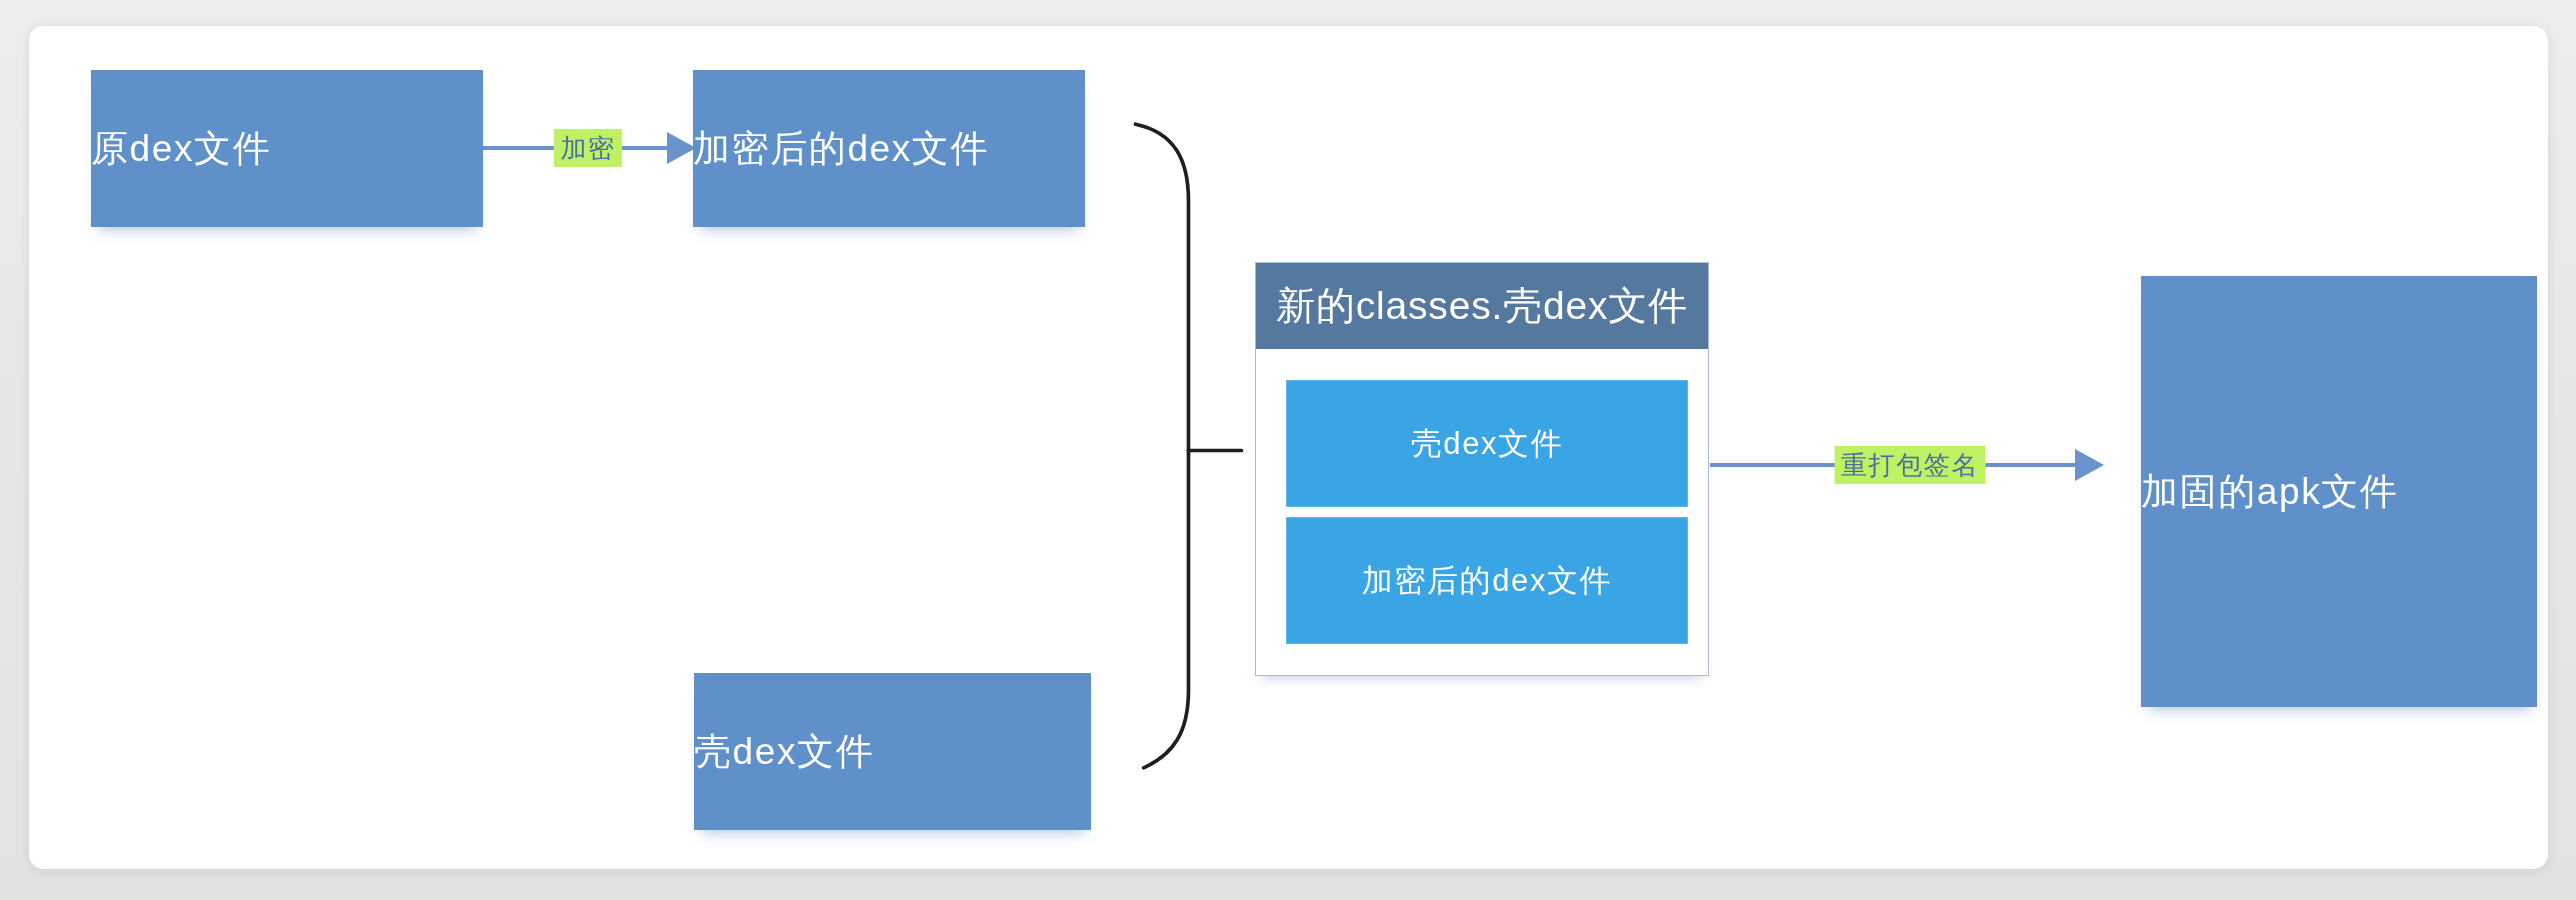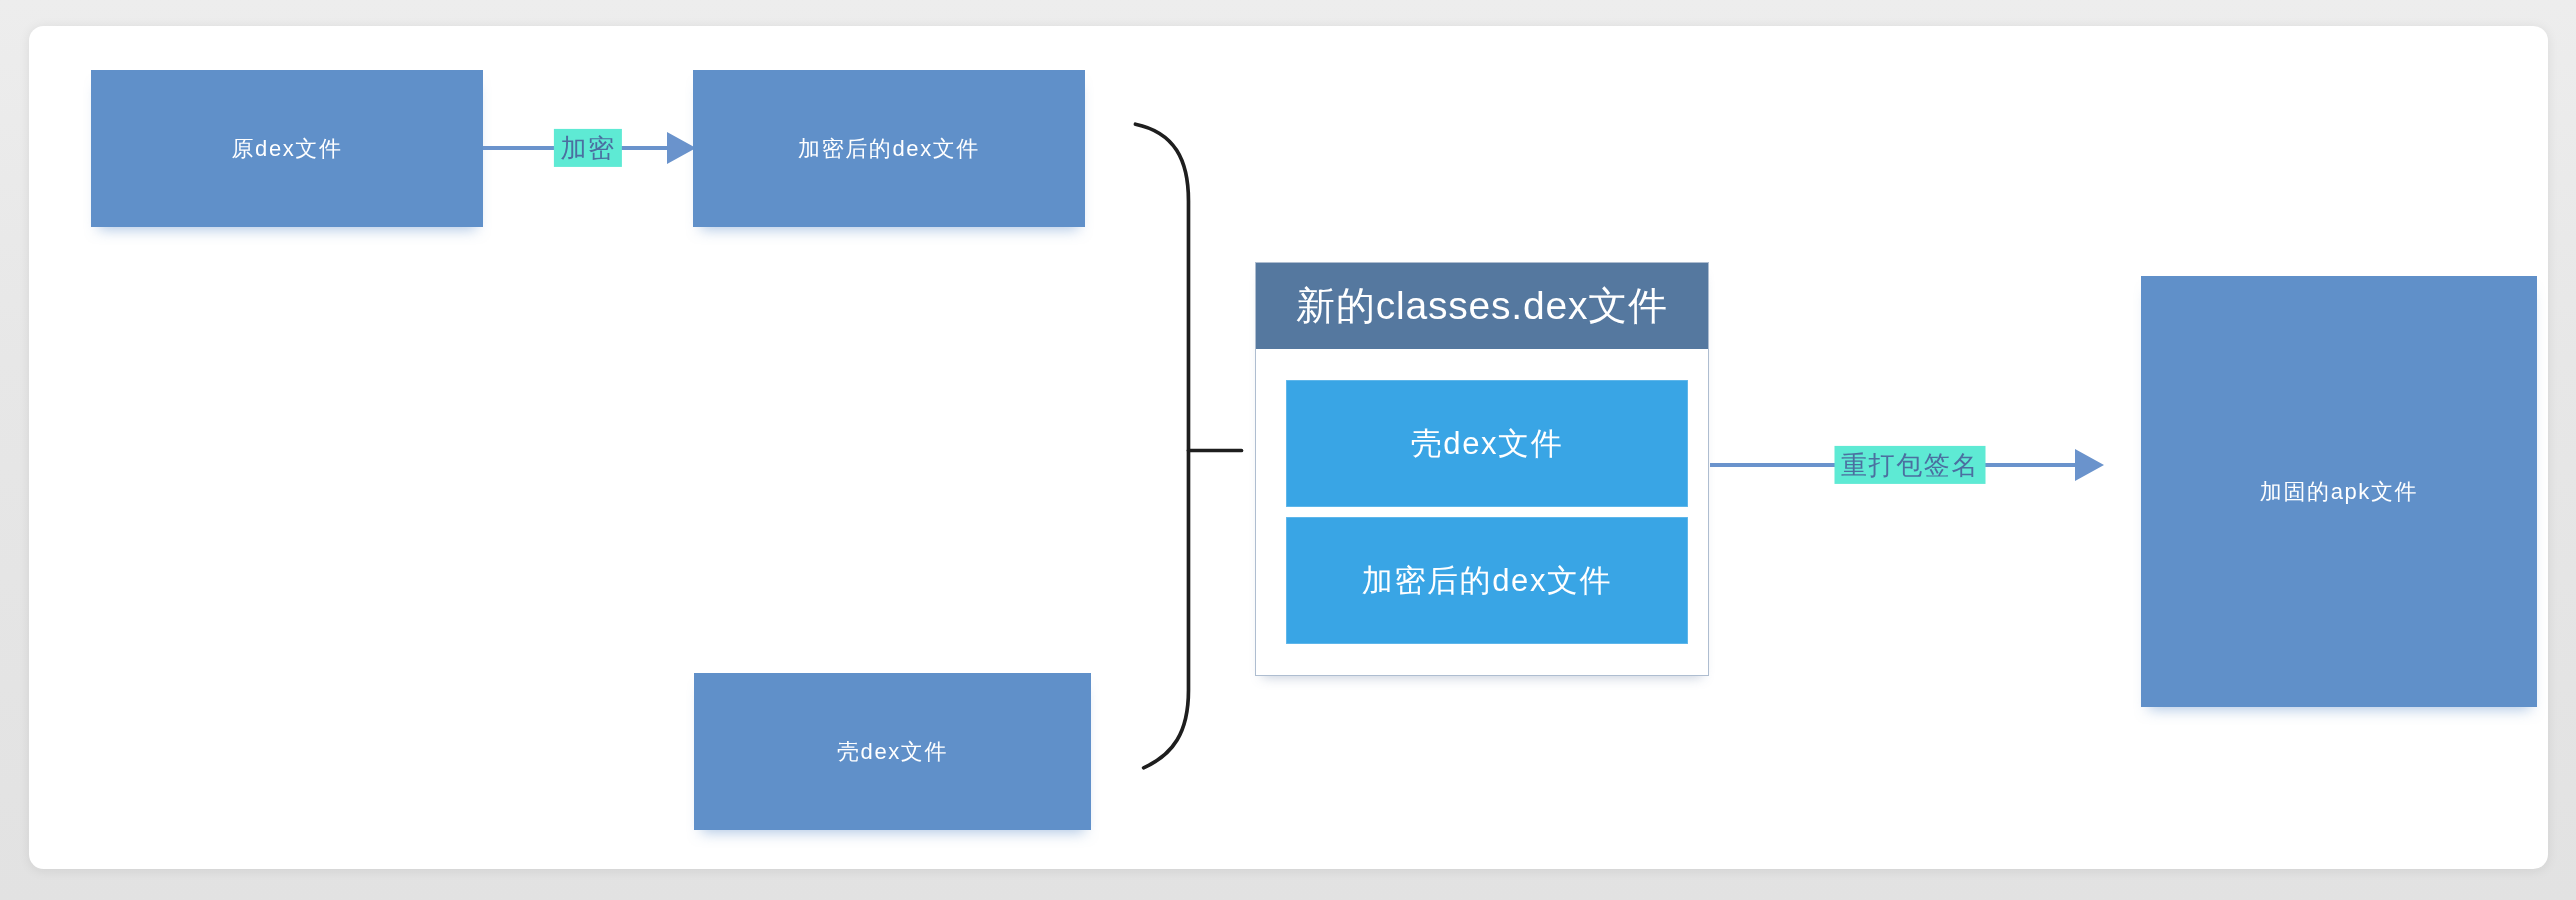--- a/index.html
+++ b/index.html
@@ -19,23 +19,23 @@
     background:linear-gradient(180deg,#ededed 0%,var(--page-bg) 40%,#e2e2e2 100%);
     font-family:"Liberation Sans","DejaVu Sans",sans-serif;
   }
   .stage{position:relative;width:2576px;height:901px;}
   .card{
     position:absolute;left:29px;top:26px;width:2519px;height:843px;
     background:var(--card-bg);border-radius:14.7px;
     box-shadow:0 1.6px 11.4px rgba(0,0,0,.08);
   }
   .node{
-    position:absolute;display:flex;align-items:center;justify-content:center;
+    position:absolute;display:flex;align-items:center;justify-content:flex-start;
     background:var(--node-fill);color:var(--node-text);
-    font-size:22px;letter-spacing:1.6px;text-align:center;
+    font-size:37px;letter-spacing:1.6px;text-align:center;
     box-shadow:0 9.8px 13px -6.5px rgba(96,144,201,.5);
   }
   .inner-node{
     position:absolute;display:flex;align-items:center;justify-content:center;
     background:var(--inner-fill);color:var(--node-text);
     font-size:31px;letter-spacing:1.6px;text-align:center;
     box-shadow:0 0 0 0.8px rgba(255,255,255,.25) inset;
   }
   .container-node{
     position:absolute;left:1255px;top:262px;width:454px;height:414px;
@@ -45,21 +45,21 @@
   }
   .container-header{
     position:absolute;left:0;top:0;right:0;height:86px;
     background:var(--header-fill);color:#ffffff;
     display:flex;align-items:center;justify-content:center;
     font-size:39px;letter-spacing:0.8px;
   }
   .edge-line{position:absolute;height:4.1px;background:var(--arrow-color);}
   .edge-label{
     position:absolute;transform:translate(-50%,-50%);
-    background:#5eead4;color:var(--edge-label-color);
+    background:#bef264;color:var(--edge-label-color);
     font-size:26px;letter-spacing:1.6px;padding:1.6px 6.5px;white-space:nowrap;
   }
   .arrow-head{
     position:absolute;width:0;height:0;
     border-top:16.3px solid transparent;border-bottom:16.3px solid transparent;
     border-left:29px solid var(--arrow-color);
   }
   .brace-svg{position:absolute;left:0;top:0;width:2576px;height:901px;pointer-events:none;}
   .brace-svg path{fill:none;stroke:var(--brace-color);stroke-width:4.5;stroke-linecap:round;}
 </style>
@@ -80,21 +80,21 @@
     <div class="node" style="left:664px;top:44px;width:392px;height:157px;">
       <span>加密后的dex文件</span>
     </div>
 
     <div class="node" style="left:665px;top:647px;width:397px;height:157px;">
       <span>壳dex文件</span>
     </div>
 
     <div class="container-node" style="left:1226px;top:236px;">
       <div class="container-header">
-        <span>新的classes.dex文件</span>
+        <span>新的classes.壳dex文件</span>
       </div>
       <div class="inner-node" style="left:30px;top:117px;width:402px;height:127px;">
         <span>壳dex文件</span>
       </div>
       <div class="inner-node" style="left:30px;top:254px;width:402px;height:127px;">
         <span>加密后的dex文件</span>
       </div>
     </div>
 
     <div class="edge-line" style="left:1681px;top:437px;width:369px;"></div>

